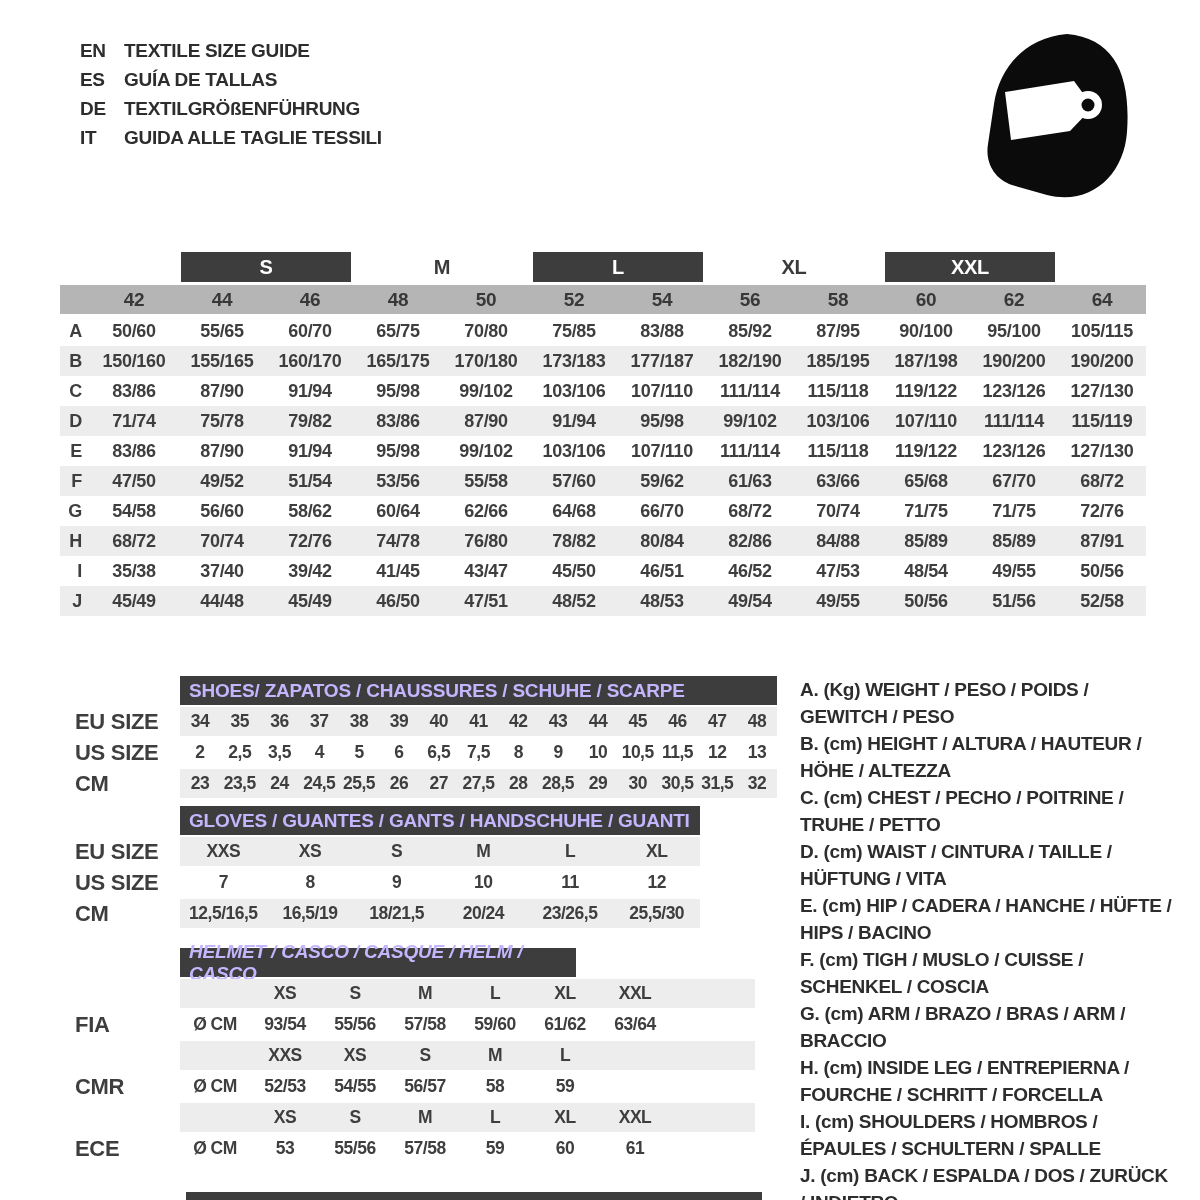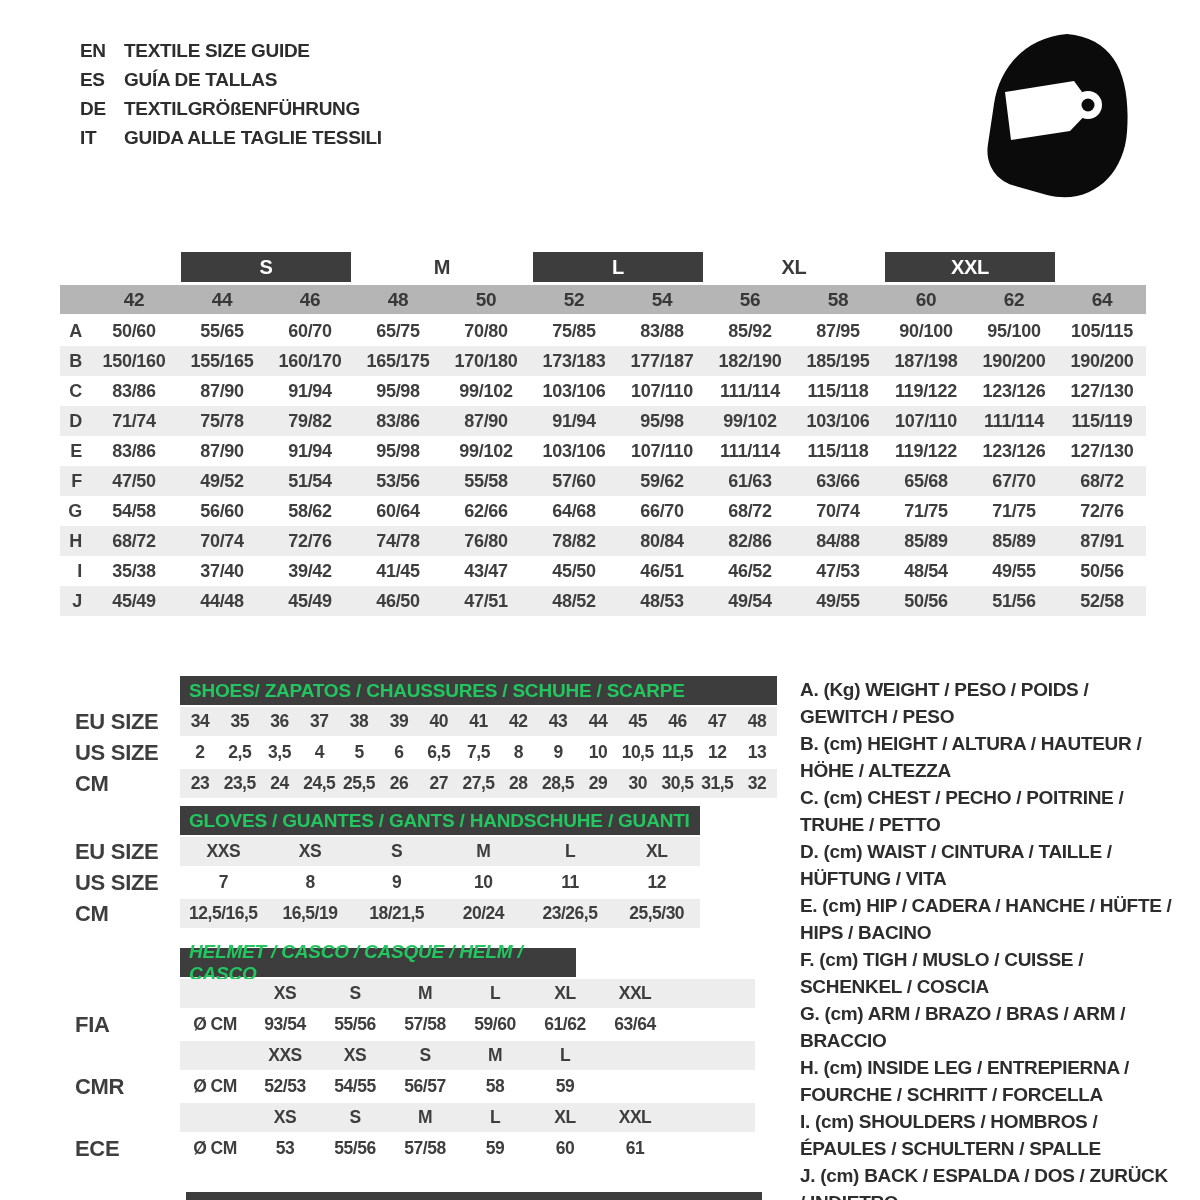--- a/index.html
+++ b/index.html
@@ -24,21 +24,21 @@
   .cell { display:flex; align-items:center; justify-content:center; white-space:nowrap; }
   .mrow { height:30px; }
   .mrow.alt { background:#ededed; }
   .rlabel { justify-content:flex-end; padding-right:8px; }
 
   
   .section { position:absolute; display:grid; grid-auto-rows:29px; row-gap:2px; font-size:17.5px; letter-spacing:-0.5px; }
   #shoes   { left:66px; top:676px; width:711px; }
   #gloves  { left:66px; top:806px; width:634px; }
   #helmet-table { left:66px; top:948px; width:689px; grid-template-columns:114px 70px repeat(6,70px) 85px; }
-  .bar { background:#3d3d3d; color:#22c55e; display:flex; align-items:center; padding-left:9px; font-size:19px; letter-spacing:-0.2px; }
+  .bar { background:#3d3d3d; color:#c4b5fd; display:flex; align-items:center; padding-left:9px; font-size:19px; letter-spacing:-0.2px; }
   .slabel { display:flex; align-items:center; padding-left:9px; font-size:22px; letter-spacing:-0.3px; white-space:nowrap; }
   .shade { background:#ededed; }
   .htitle-wrap { grid-column:2 / -1; }
   .htitle-wrap .bar { width:396px; height:100%; box-sizing:border-box;font-style:italic; }
 
   
   .legend { position:absolute; left:800px; top:676px; width:376px; font-size:19px; line-height:27px; color:#2d2d2d; letter-spacing:-0.3px; }
   .legend-item { margin:0; }
 
   

